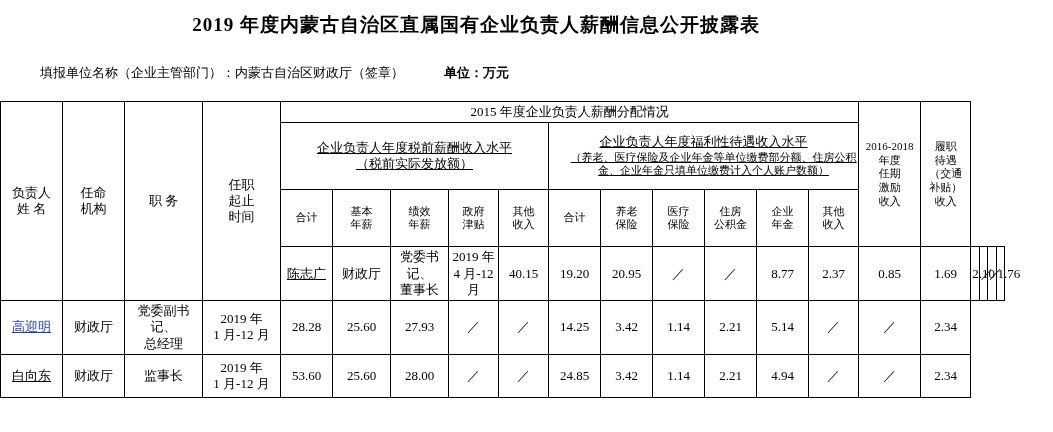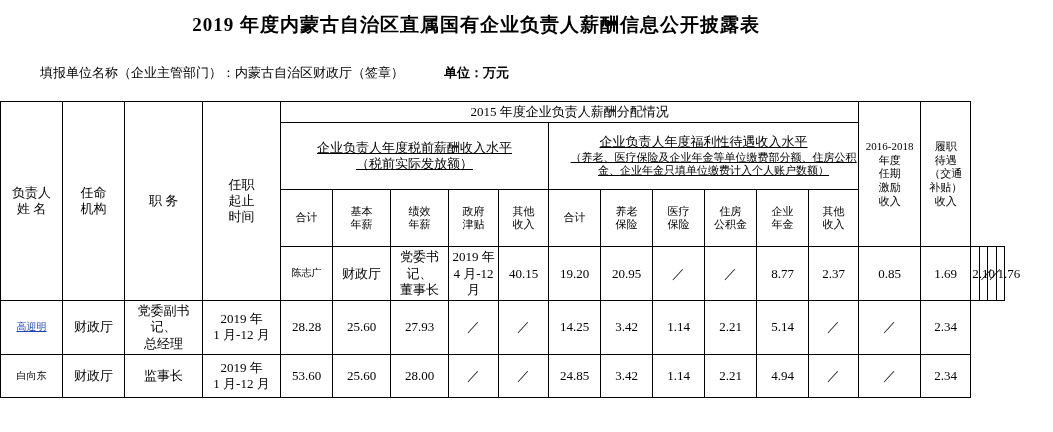--- a/index.html
+++ b/index.html
@@ -82,21 +82,22 @@
     line-height: 1.35;
   }
   .ul {
     text-decoration: underline;
   }
   .datacell {
     font-size: 13px;
     height: 38px;
   }
   .namecell {
-    font-size: 10px;
+    font-size: 13px;
+    text-decoration: underline;
   }
   .link-name {
     color: #1a3fbf;
     text-decoration: underline;
   }
   .stack {
     display: block;
   }
   .wrap-note {
     display: block;

